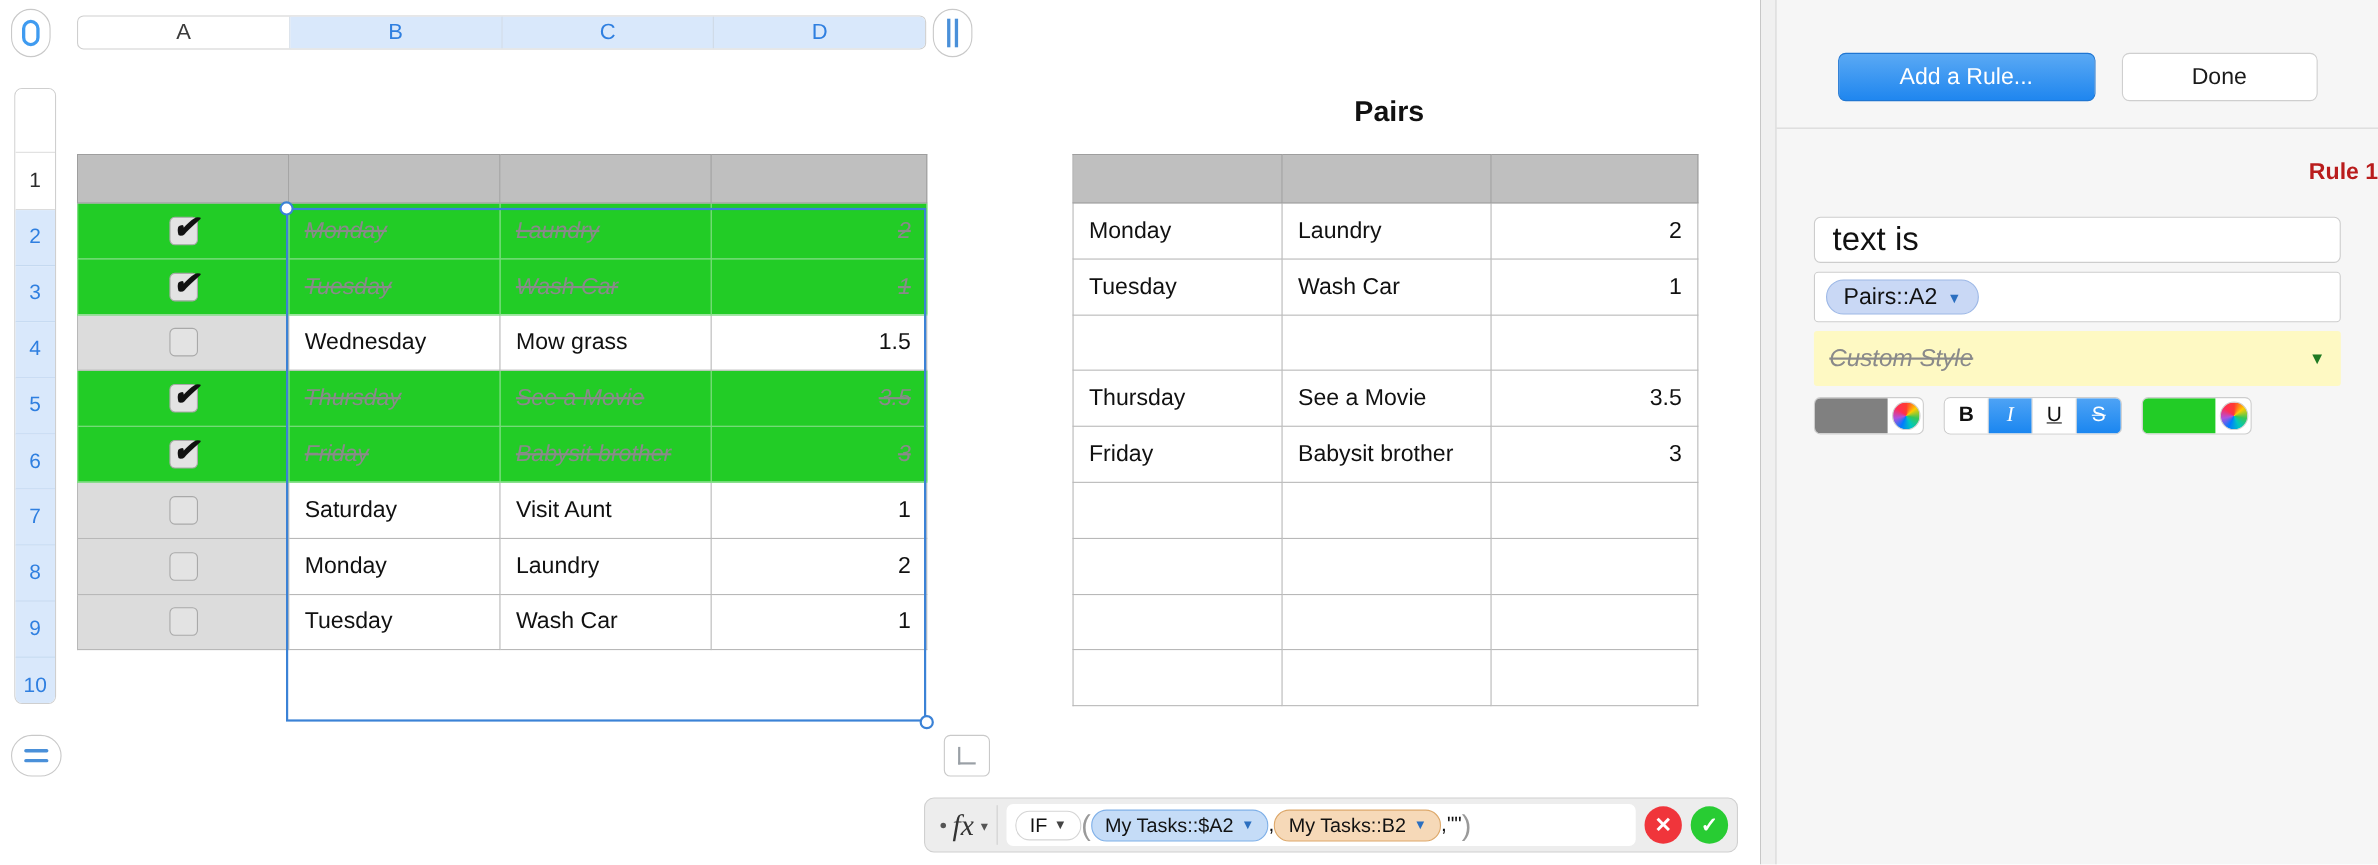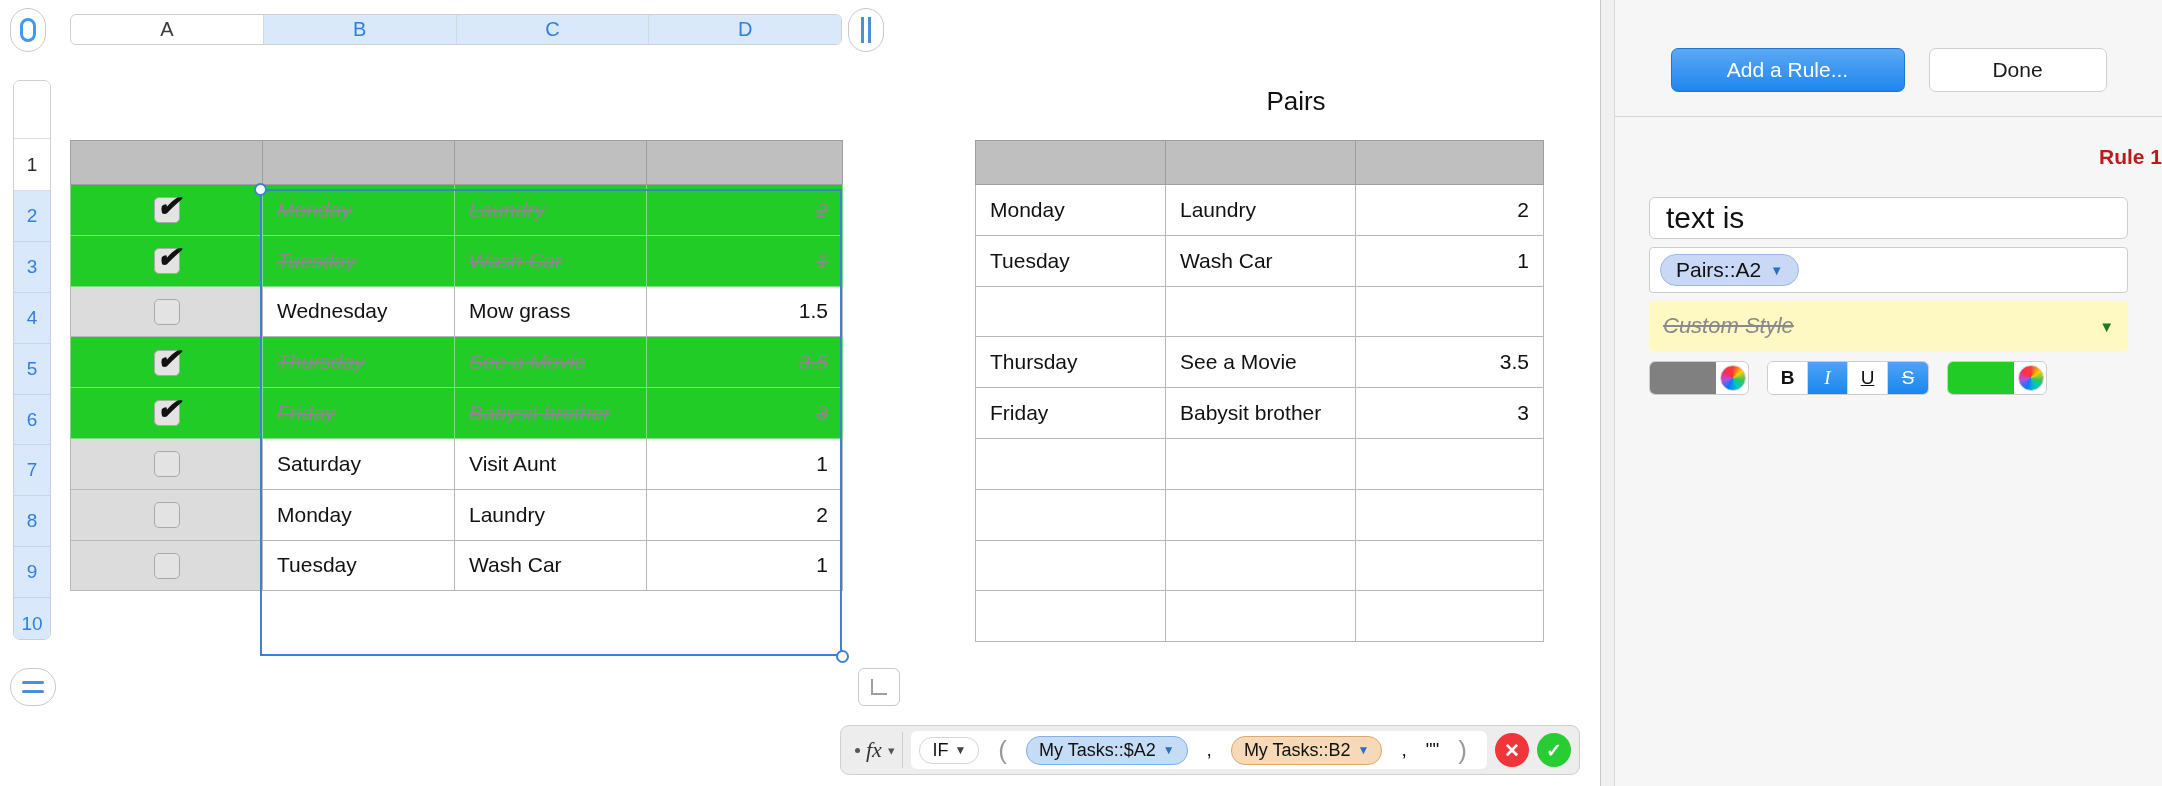--- a/index.html
+++ b/index.html
@@ -76,23 +76,23 @@
   .sel-knob { position: absolute; width: 13px; height: 13px; border-radius: 7px;
               background: #fff; border: 2px solid #3b82d6; }
 
   
   .fbar { position: absolute; left: 840px; top: 725px; width: 740px; height: 50px;
           background: #ededed; border: 1px solid #d0d0d0; border-radius: 9px;
           display: flex; align-items: center; padding: 0 8px; gap: 8px; }
   .fbar-left { display: flex; align-items: center; gap: 6px; padding: 0 8px 0 6px;
                border-right: 1px solid #cfcfcf; height: 36px; }
   .fdot { width: 5px; height: 5px; border-radius: 3px; background: #555; }
-  .fx { font-family: "Liberation Serif", serif; font-style: italic; font-size: 22px; color: #333; }
+  .fx { font-family: "Liberation Serif", serif; font-style: italic; font-size: 27px; color: #333; }
   .fchev { font-size: 13px; color: #555; }
-  .fbody { flex: 1; display: flex; align-items: center; gap: 19px; background: #fff;
+  .fbody { flex: 1; display: flex; align-items: center; gap: 0; background: #fff;
            height: 38px; border-radius: 6px; padding: 0 8px; font-size: 19px; }
   .fn-pill { display: inline-flex; align-items: center; gap: 6px; border: 1px solid #d5d5d5;
              border-radius: 13px; padding: 2px 12px; background: #fff; font-size: 18px; color: #111; }
   .paren { color: #9a9a9a; font-size: 26px; }
   .tok { display: inline-flex; align-items: center; gap: 7px; border-radius: 14px;
          padding: 3px 12px; font-size: 18px; color: #111; }
   .tok.blue { background: #c5dcf7; border: 1px solid #7fb0e8; }
   .tok.orange { background: #f6d9b8; border: 1px solid #dda86a; }
   .tok .tri, .fn-pill .tri { font-size: 12px; color: #2b6fc0; }
   .fn-pill .tri { color: #444; }
@@ -260,21 +260,21 @@
     </table>
 
     <div class="sel-rect" style="left:260px; top:189px; width:582px; height:467px;"></div>
     <div class="sel-knob" style="left:254px; top:183px;"></div>
     <div class="sel-knob" style="left:836px; top:650px;"></div>
 
     <div class="round-btn" id="tbl-handle-br">
       <span class="glyph"></span>
     </div>
 
-    <div class="tbl-title" style="left:1012px; top:86px; width:568px;">Pairs</div>
+    <div class="tbl-title" style="left:979px; top:86px; width:568px;font-weight:bold;">Pairs</div>
 
     <table class="sheet" id="tbl-pairs" style="left:975px; top:140px; width:568px;">
       <colgroup>
           <col style="width:190px">
           <col style="width:190px">
           <col style="width:188px">
         </colgroup>
       <tbody id="pairs-body">
           <tr class="hdrrow">
             <td></td>

